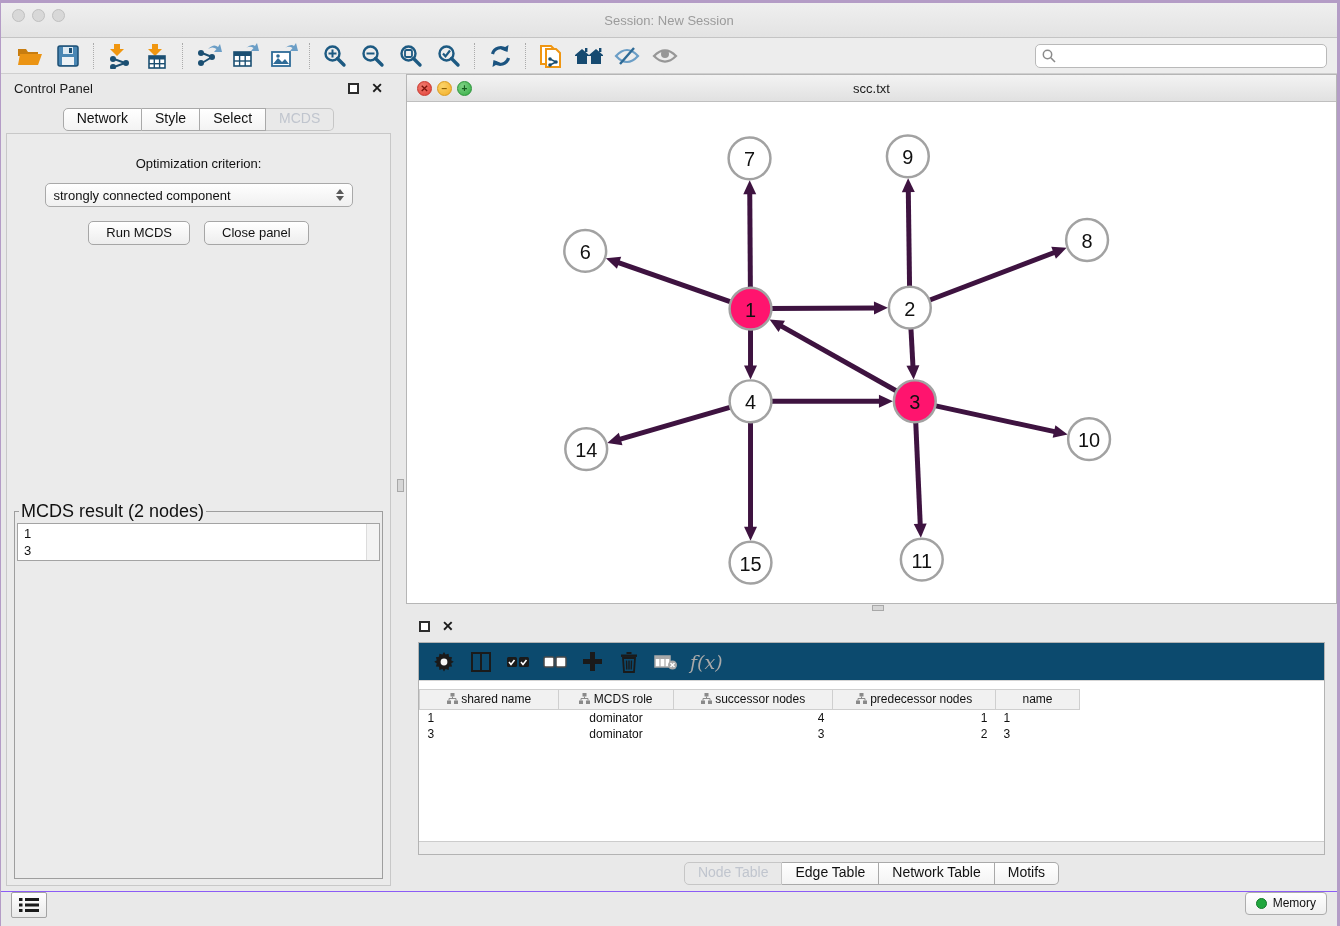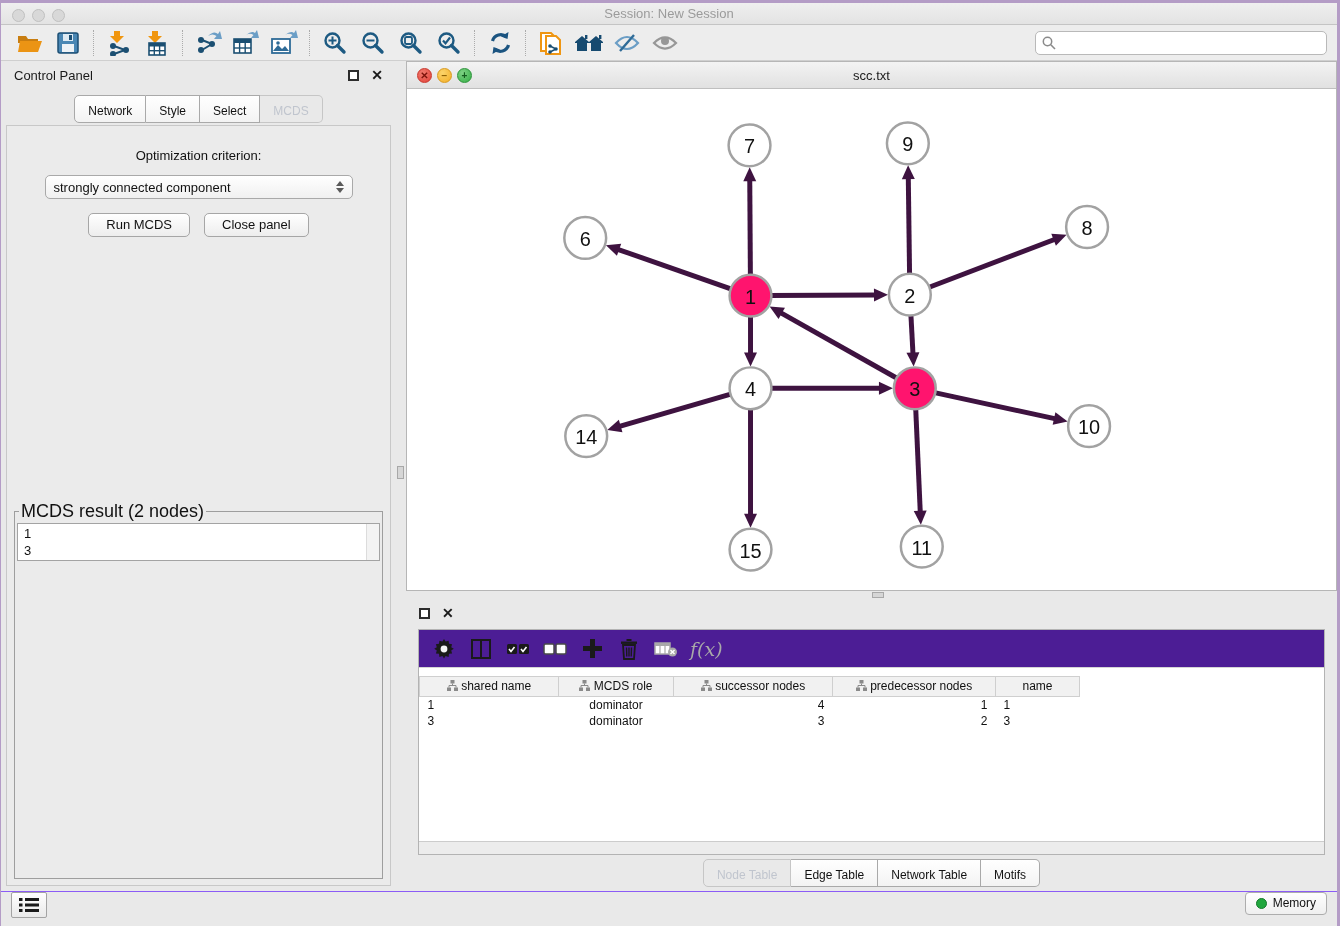--- a/index.html
+++ b/index.html
@@ -2,21 +2,21 @@
 <html><head>
 <meta charset="utf-8">
 <style>
   * { margin:0; padding:0; box-sizing:border-box; }
   html,body { width:1340px; height:926px; font-family:"Liberation Sans", sans-serif; }
   .desktop { position:relative; width:1340px; height:926px; background:#b49cc6; overflow:hidden; }
   .window { position:absolute; left:1px; top:3px; right:3px; bottom:0; background:#e9e9e9;
             display:flex; flex-direction:column; }
 
   
-  .titlebar { height:22px; background:linear-gradient(#efefef,#e3e3e3); border-bottom:1px solid #c4c4c4;
+  .titlebar { height:35px; background:linear-gradient(#efefef,#e3e3e3); border-bottom:1px solid #c4c4c4;
               position:relative; display:flex; align-items:center; justify-content:center; }
   .titlebar .dots { position:absolute; left:11px; top:6px; display:flex; gap:7px; }
   .titlebar .dot { width:13px; height:13px; border-radius:50%; background:#d8d8d8; border:1px solid #c0c0c0; }
   .wtitle { font-size:13px; color:#9b9b9b; }
 
   
   .toolbar { height:36px; background:#ededed; border-bottom:1px solid #cfcfcf;
              display:flex; align-items:center; padding:0 10px; }
   .tbtn { width:38px; height:30px; display:flex; align-items:center; justify-content:center; flex:0 0 auto; }
   .tsep { width:1px; height:26px; border-left:1px dotted #ababab; margin:0 6px; flex:0 0 auto; }
@@ -28,22 +28,22 @@
   
   .main { flex:1; display:flex; min-height:0; }
 
   
   .control-panel { width:395px; display:flex; flex-direction:column; background:#e9e9e9; min-height:0; }
   .panel-titlebar { height:28px; display:flex; align-items:center; padding:0 13px; font-size:13px; color:#1a1a1a; flex:0 0 auto;}
   .panel-titlebar .ptitle { flex:1; }
   .float-icon { width:11px; height:11px; border:2px solid #2c2c2c; display:inline-block; margin-right:12px; background:#fff;}
   .close-icon { font-size:14px; font-weight:bold; color:#1a1a1a; line-height:1; }
   .seg { display:flex; justify-content:center; }
-  .seg .segbtn { font-size:12px; color:#111; background:linear-gradient(#ffffff,#f3f3f3);
-                 border:1px solid #a9a9a9; border-left-width:0; padding:8px 13px 4px; white-space:nowrap; cursor:default;}
+  .seg .segbtn { font-size:14px; color:#111; background:linear-gradient(#ffffff,#f3f3f3);
+                 border:1px solid #a9a9a9; border-left-width:0; padding:1px 13px 4px; white-space:nowrap; cursor:default;}
   .seg .segbtn:first-child { border-left-width:1px; border-radius:5px 0 0 5px; }
   .seg .segbtn:last-child  { border-radius:0 5px 5px 0; }
   .seg .segbtn.dis { background:#e9e9e9; color:#c0c5ce; border-color:#c6c6c6; }
   .cp-tabs { margin:6px 0 2px; flex:0 0 auto;}
   .cp-content { flex:1; margin:0 5px 5px; border:1px solid #c8c8c8; background:#ebebeb;
                 display:flex; flex-direction:column; align-items:center; min-height:0; }
   .opt-label { margin-top:22px; font-size:13px; color:#111; }
   .selectbox { margin-top:12px; width:308px; height:24px; border:1px solid #a9a9a9; border-radius:5px;
                background:linear-gradient(#ffffff,#f0f0f0); display:flex; align-items:center;
                padding:0 8px; font-size:13px; color:#111; }
@@ -81,21 +81,21 @@
   .light.red    { background:radial-gradient(circle at 35% 30%, #f07a6d, #e2423a); border:1px solid #c8362c; color:#7c130b; }
   .light.yellow { background:radial-gradient(circle at 35% 30%, #fbd46a, #f3ae27); border:1px solid #d99a1d; color:#8a5d00; }
   .light.green  { background:radial-gradient(circle at 35% 30%, #7ed184, #35ae45); border:1px solid #2b9339; color:#145c1e; }
   .net-canvas { flex:1; position:relative; background:#fff; }
   .net-canvas svg { position:absolute; inset:0; }
 
   
   .table-panel { flex:1; display:flex; flex-direction:column; min-height:0; background:#e9e9e9; }
   .tp-body { flex:1; margin:2px 12px 0; border:1px solid #b3b3b3; background:#fff;
              display:flex; flex-direction:column; min-height:0; }
-  .tp-toolbar { height:38px; background:#4c1d95; border-bottom:1px solid #d5d5d5;
+  .tp-toolbar { height:38px; background:#0c4a6e; border-bottom:1px solid #d5d5d5;
                 display:flex; align-items:center; gap:11px; padding:0 12px; flex:0 0 auto;}
   .tp-tool { width:26px; height:26px; display:flex; align-items:center; justify-content:center; }
   .fx { font-family:"DejaVu Serif", serif; font-style:italic; font-size:19px; color:#a9a9a9; }
   .tp-table-area { flex:1; padding-top:8px; overflow:hidden; }
   table.nodetable { border-collapse:collapse; font-size:12px; color:#111; table-layout:fixed; }
   table.nodetable th { background:#f1f1f1; border:1px solid #cfcfcf; height:20px; font-weight:normal;
                        font-size:12px; text-align:center; white-space:nowrap; overflow:hidden; }
   table.nodetable th .thlbl { vertical-align:1px; }
   table.nodetable td { height:16px; padding:0 8px; white-space:nowrap; overflow:hidden; }
   td.col0 { text-align:left; }

